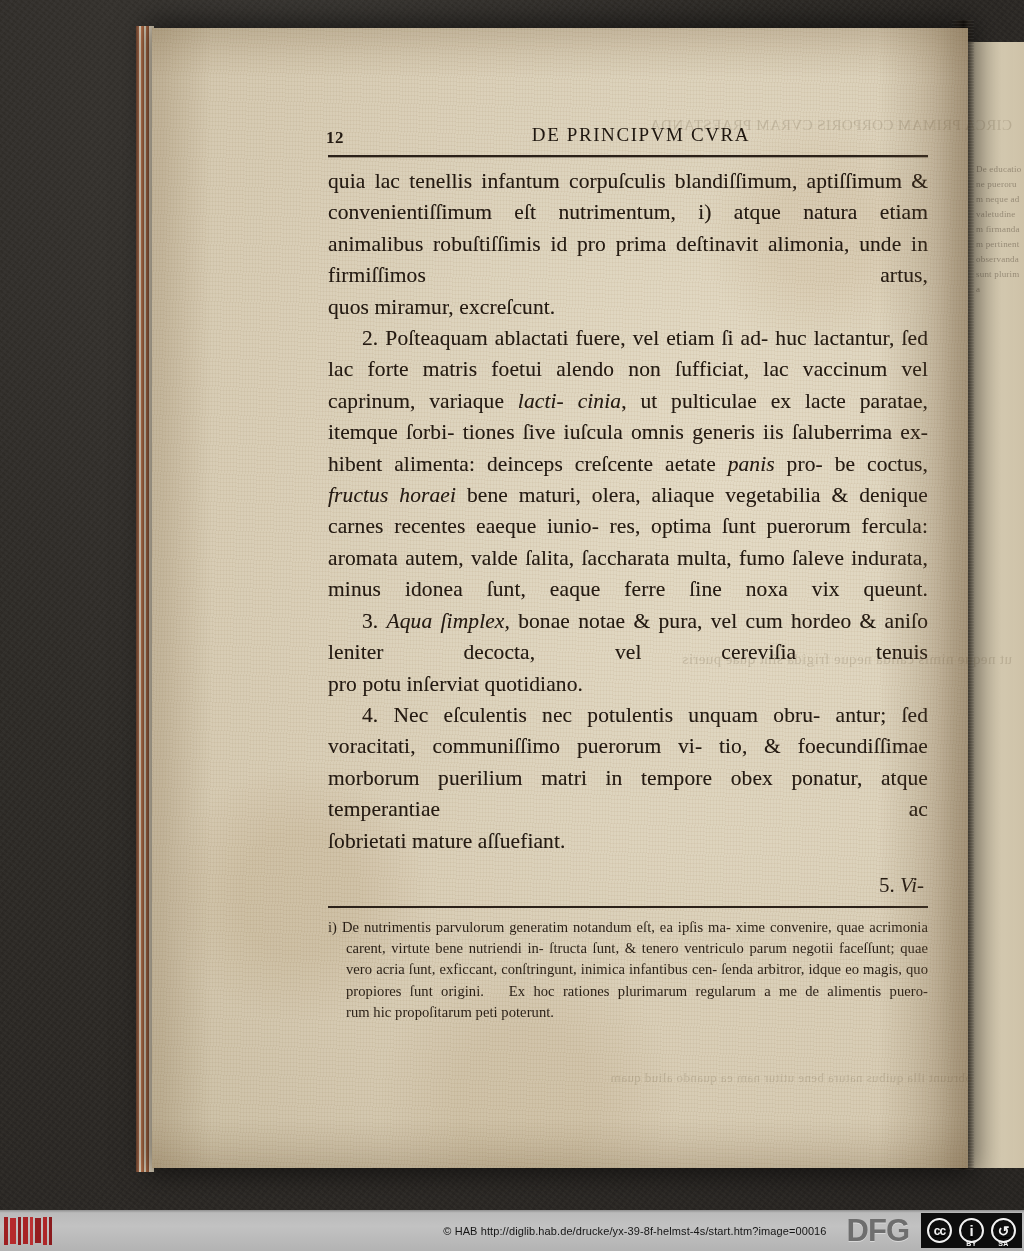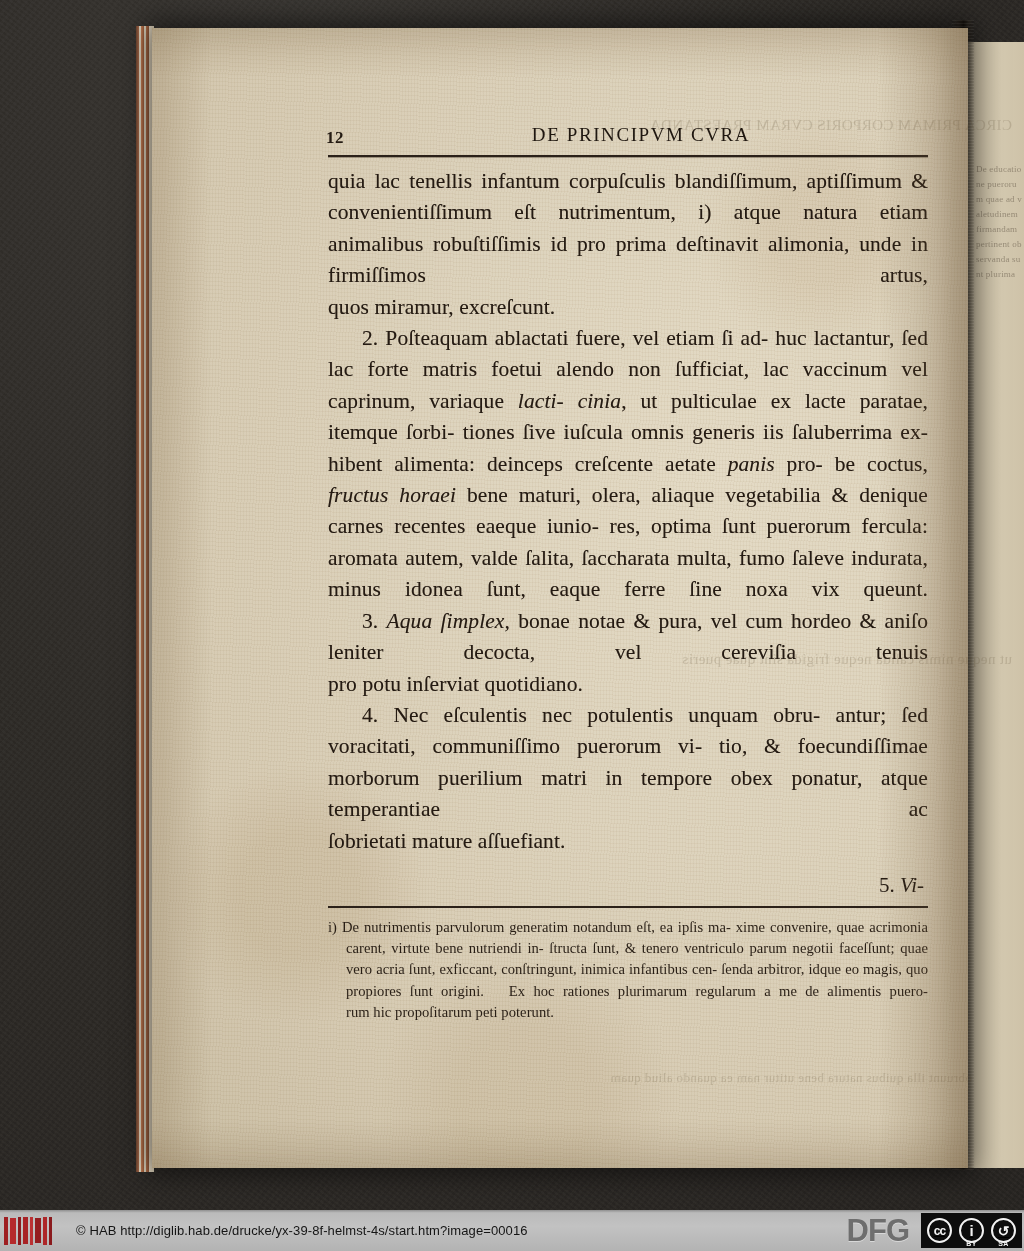--- a/index.html
+++ b/index.html
@@ -241,23 +241,23 @@
   .barcode span:nth-child(2){ width:6px; background:#b52a2c; height:26px;}
   .barcode span:nth-child(3){ width:3px; background:#8e1b1e; }
   .barcode span:nth-child(4){ width:5px; background:#a82326; height:27px;}
   .barcode span:nth-child(5){ width:3px; background:#bb3133; }
   .barcode span:nth-child(6){ width:6px; background:#941d20; height:25px;}
   .barcode span:nth-child(7){ width:4px; background:#ae2729; }
   .barcode span:nth-child(8){ width:3px; background:#8a1a1d; height:28px;}
 
   .attribution{
     flex: 1 1 auto;
-    text-align:left;
+    text-align:right;
     font-family: "Liberation Sans", sans-serif;
-    font-size: 13px;
+    font-size: 11px;
     color:#151515;
     letter-spacing:.1px;
     white-space:nowrap;
     padding-right: 20px;
   }
   .dfg{
     flex: 0 0 auto;
     font-family: "Liberation Sans", sans-serif;
     font-weight: 700;
     font-size: 31px;
@@ -303,21 +303,21 @@
   }
 </style>
 </head>
 <body>
 
 <div id="scan">
 
   <div class="backdrop"></div>
 
   <div class="facing-page">
-    <div class="ghost">De educatione puerorum quae ad valetudinem firmandam pertinent observanda sunt plurima</div>
+    <div class="ghost">De educatione puerorum neque ad valetudinem firmandam pertinent observanda sunt plurima</div>
   </div>
 
   <div class="gutter"></div>
 
   <div class="edge-stack">
     <i class="e1"></i>
       <i class="e2"></i>
       <i class="e3"></i>
       <i class="e4"></i>
       <i class="e5"></i>

